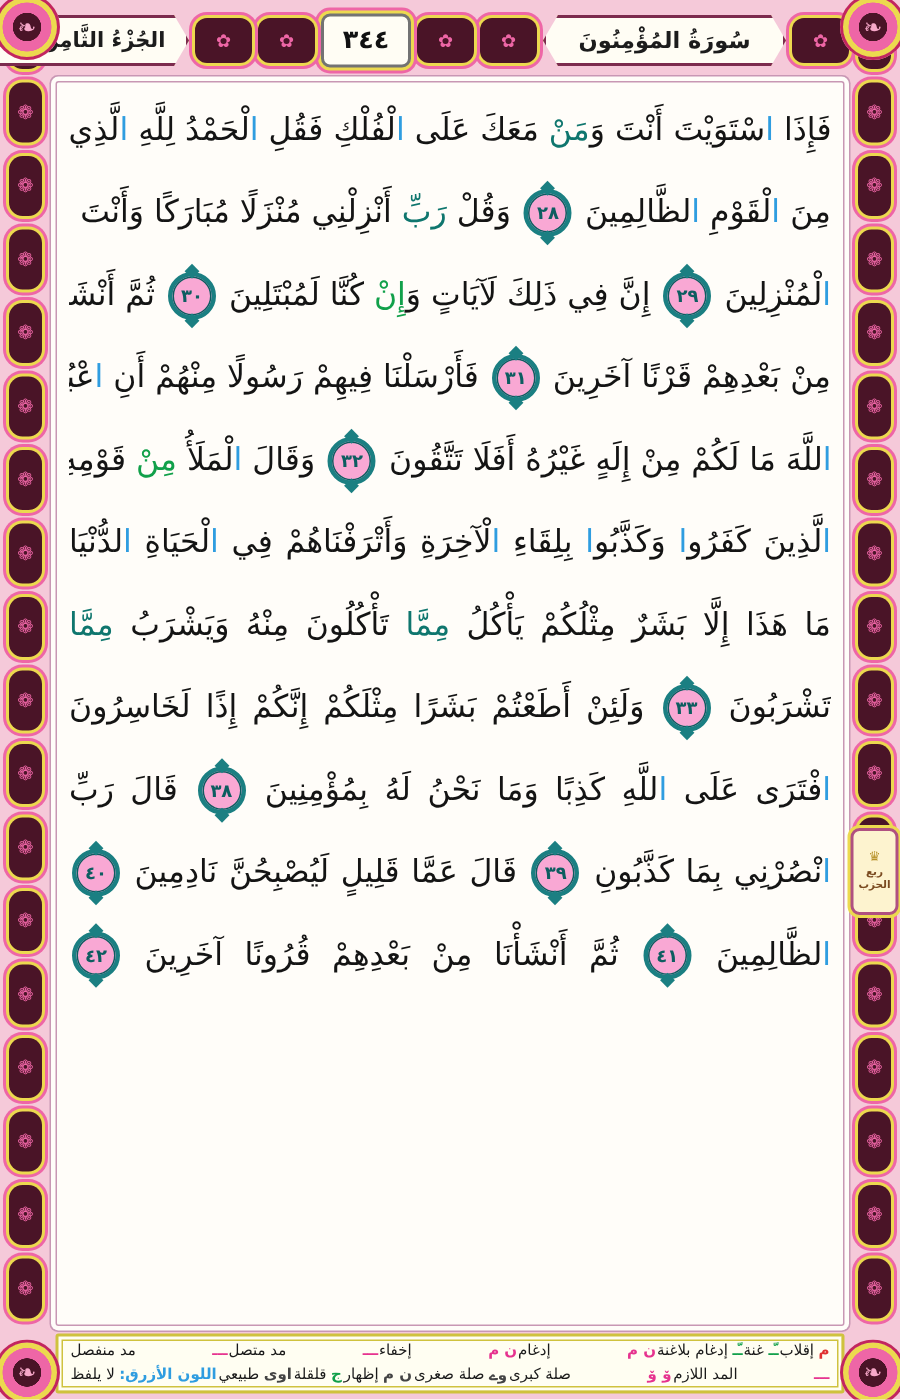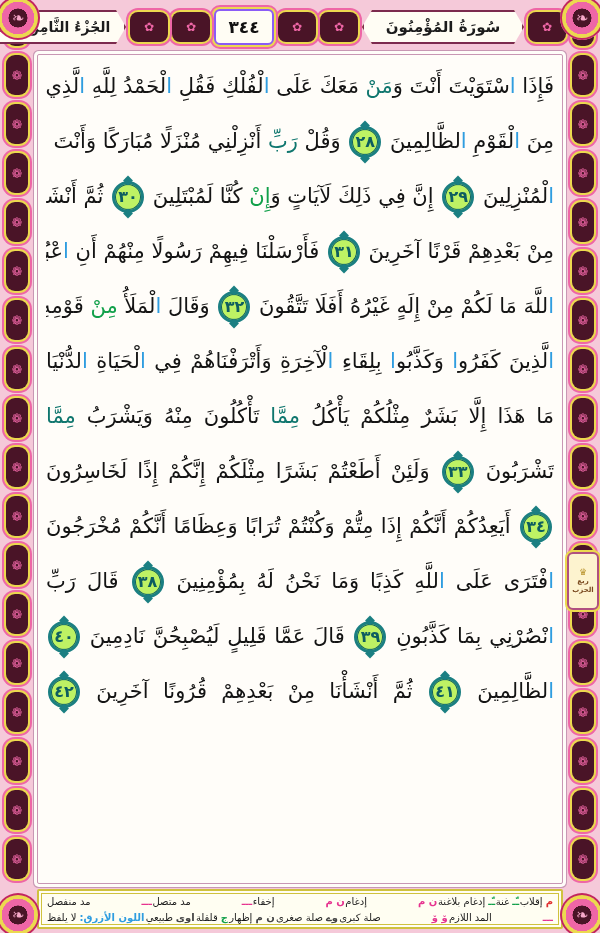--- a/index.html
+++ b/index.html
@@ -25,35 +25,35 @@
   .header-band{position:absolute;top:6px;left:34px;right:34px;height:42px;display:flex;
     align-items:center;justify-content:space-between;gap:4px;z-index:2;}
   .orn-block{flex:0 0 38px;height:30px;background:#4a1427;border-radius:8px;
     box-shadow:0 0 0 2px #ecd94f,0 0 0 4px #ee66a6;display:flex;align-items:center;justify-content:center;color:#ee66a6;font-size:12px;}
   .cartouche{height:30px;background:#fffdf4;display:flex;align-items:center;justify-content:center;
     border:2px solid #7c2b4e;box-shadow:0 0 0 2px #ecd94f;border-radius:4px;
     clip-path:polygon(10px 0,calc(100% - 10px) 0,100% 50%,calc(100% - 10px) 100%,10px 100%,0 50%);
     font-weight:bold;color:#1c1c1c;white-space:nowrap;}
   .cartouche.surah{flex:0 0 158px;font-size:15px;text-align:right;}
   .cartouche.juz{flex:0 0 148px;font-size:14px;}
-  .octagon{flex:0 0 56px;height:32px;background:#fffdf4;border:2px solid #8b5cf6;
+  .octagon{flex:0 0 56px;height:32px;background:#fffdf4;border:2px solid #737373;
     box-shadow:0 0 0 2px #ecd94f,0 0 0 4px #ee66a6;border-radius:6px;
     display:flex;align-items:center;justify-content:center;font-size:17px;font-weight:bold;color:#111;}
 
   
   .text-frame{position:absolute;top:54px;left:37px;right:37px;height:830px;background:#fffdf9;
     border:1px solid #c897b4;box-shadow:0 0 0 3px #fffdf9,0 0 0 4px #c897b4;border-radius:2px;
     padding:4px 8px 0 8px;box-sizing:border-box;z-index:2;}
   .line{direction:rtl;height:55px;line-height:55px;font-size:21px;color:#141414;
     text-align:justify;text-align-last:justify;white-space:nowrap;overflow:hidden;
     font-family:"DejaVu Sans",sans-serif;}
   .seg-k{color:#141414;} .seg-b{color:#2f9de0;} .seg-p{color:#0f766e;} .seg-g{color:#11a04a;}
   .seg-v{display:inline-flex;align-items:center;justify-content:center;position:relative;
-    width:26px;height:26px;border-radius:50%;background:#bef264;border:3px solid #1b7f82;
-    box-shadow:0 0 0 1px #0d5d60 inset;color:#0d5d60;font-size:16px;font-weight:bold;
+    width:26px;height:26px;border-radius:50%;background:#f9a8d4;border:3px solid #1b7f82;
+    box-shadow:0 0 0 1px #0d5d60 inset;color:#0d5d60;font-size:12px;font-weight:bold;
     vertical-align:middle;line-height:1;margin:0 2px;}
   .seg-v::before,.seg-v::after{content:"";position:absolute;left:50%;width:7px;height:7px;background:#1b7f82;
     transform:translateX(-50%) rotate(45deg);}
   .seg-v::before{top:-7px;} .seg-v::after{bottom:-7px;}
   .seg-s{color:#4a2b33;font-size:26px;vertical-align:middle;margin:0 3px;}
 
   
   .margin-marker{position:absolute;right:1px;top:552px;width:32px;height:58px;z-index:4;
     background:#fdf3cf;border:2px solid #b05080;box-shadow:0 0 0 2px #ecd94f;border-radius:6px;
     display:flex;flex-direction:column;align-items:center;justify-content:center;box-sizing:border-box;}
@@ -219,21 +219,20 @@
 
   <div class="text-frame" id="quran-lines">
       <div class="line"><span class="seg-k">فَإِذَا </span><span class="seg-b">ا</span><span class="seg-k">سْتَوَيْتَ أَنْتَ وَ</span><span class="seg-p">مَنْ</span><span class="seg-k"> مَعَكَ عَلَى </span><span class="seg-b">ا</span><span class="seg-k">لْفُلْكِ فَقُلِ </span><span class="seg-b">ا</span><span class="seg-k">لْحَمْدُ لِلَّهِ </span><span class="seg-b">ا</span><span class="seg-k">لَّذِي نَجَّانَا</span></div>
       <div class="line"><span class="seg-k">مِنَ </span><span class="seg-b">ا</span><span class="seg-k">لْقَوْمِ </span><span class="seg-b">ا</span><span class="seg-k">لظَّالِمِينَ </span><span class="seg-v">٢٨</span><span class="seg-k"> وَقُلْ </span><span class="seg-p">رَبِّ</span><span class="seg-k"> أَنْزِلْنِي مُنْزَلًا مُبَارَكًا وَأَنْتَ خَيْرُ</span></div>
       <div class="line"><span class="seg-b">ا</span><span class="seg-k">لْمُنْزِلِينَ </span><span class="seg-v">٢٩</span><span class="seg-k"> إِنَّ فِي ذَلِكَ لَآيَاتٍ وَ</span><span class="seg-g">إِنْ</span><span class="seg-k"> كُنَّا لَمُبْتَلِينَ </span><span class="seg-v">٣٠</span><span class="seg-k"> ثُمَّ أَنْشَأْنَا</span></div>
       <div class="line"><span class="seg-k">مِنْ بَعْدِهِمْ قَرْنًا آخَرِينَ </span><span class="seg-v">٣١</span><span class="seg-k"> فَأَرْسَلْنَا فِيهِمْ رَسُولًا مِنْهُمْ أَنِ </span><span class="seg-b">ا</span><span class="seg-k">عْبُدُو</span></div>
       <div class="line"><span class="seg-b">ا</span><span class="seg-k">للَّهَ مَا لَكُمْ مِنْ إِلَهٍ غَيْرُهُ أَفَلَا تَتَّقُونَ </span><span class="seg-v">٣٢</span><span class="seg-k"> وَقَالَ </span><span class="seg-b">ا</span><span class="seg-k">لْمَلَأُ </span><span class="seg-g">مِنْ</span><span class="seg-k"> قَوْمِهِ</span></div>
       <div class="line"><span class="seg-b">ا</span><span class="seg-k">لَّذِينَ كَفَرُو</span><span class="seg-b">ا</span><span class="seg-k"> وَكَذَّبُو</span><span class="seg-b">ا</span><span class="seg-k"> بِلِقَاءِ </span><span class="seg-b">ا</span><span class="seg-k">لْآخِرَةِ وَأَتْرَفْنَاهُمْ فِي </span><span class="seg-b">ا</span><span class="seg-k">لْحَيَاةِ </span><span class="seg-b">ا</span><span class="seg-k">لدُّنْيَا</span></div>
       <div class="line"><span class="seg-k">مَا هَذَا إِلَّا بَشَرٌ مِثْلُكُمْ يَأْكُلُ </span><span class="seg-p">مِمَّا</span><span class="seg-k"> تَأْكُلُونَ مِنْهُ وَيَشْرَبُ </span><span class="seg-p">مِمَّا</span></div>
       <div class="line"><span class="seg-k">تَشْرَبُونَ </span><span class="seg-v">٣٣</span><span class="seg-k"> وَلَئِنْ أَطَعْتُمْ بَشَرًا مِثْلَكُمْ إِنَّكُمْ إِذًا لَخَاسِرُونَ</span></div>
-      <div class="line"><span class="seg-v">٣٤</span><span class="seg-k"> أَيَعِدُكُمْ أَنَّكُمْ إِذَا مِتُّمْ وَكُنْتُمْ تُرَابًا وَعِظَامًا أَنَّكُمْ مُخْرَجُونَ</span></div>
       <div class="line"><span class="seg-b">ا</span><span class="seg-k">فْتَرَى عَلَى </span><span class="seg-b">ا</span><span class="seg-k">للَّهِ كَذِبًا وَمَا نَحْنُ لَهُ بِمُؤْمِنِينَ </span><span class="seg-v">٣٨</span><span class="seg-k"> قَالَ رَبِّ</span></div>
       <div class="line"><span class="seg-b">ا</span><span class="seg-k">نْصُرْنِي بِمَا كَذَّبُونِ </span><span class="seg-v">٣٩</span><span class="seg-k"> قَالَ عَمَّا قَلِيلٍ لَيُصْبِحُنَّ نَادِمِينَ </span><span class="seg-v">٤٠</span></div>
       <div class="line"><span class="seg-b">ا</span><span class="seg-k">لظَّالِمِينَ </span><span class="seg-v">٤١</span><span class="seg-k"> ثُمَّ أَنْشَأْنَا مِنْ بَعْدِهِمْ قُرُونًا آخَرِينَ </span><span class="seg-v">٤٢</span></div>
     </div>
 
   <div class="margin-marker">
     <span class="crown">♛</span>
     <span class="mm-line">ربع</span>
     <span class="mm-line">الحزب</span>
   </div>

